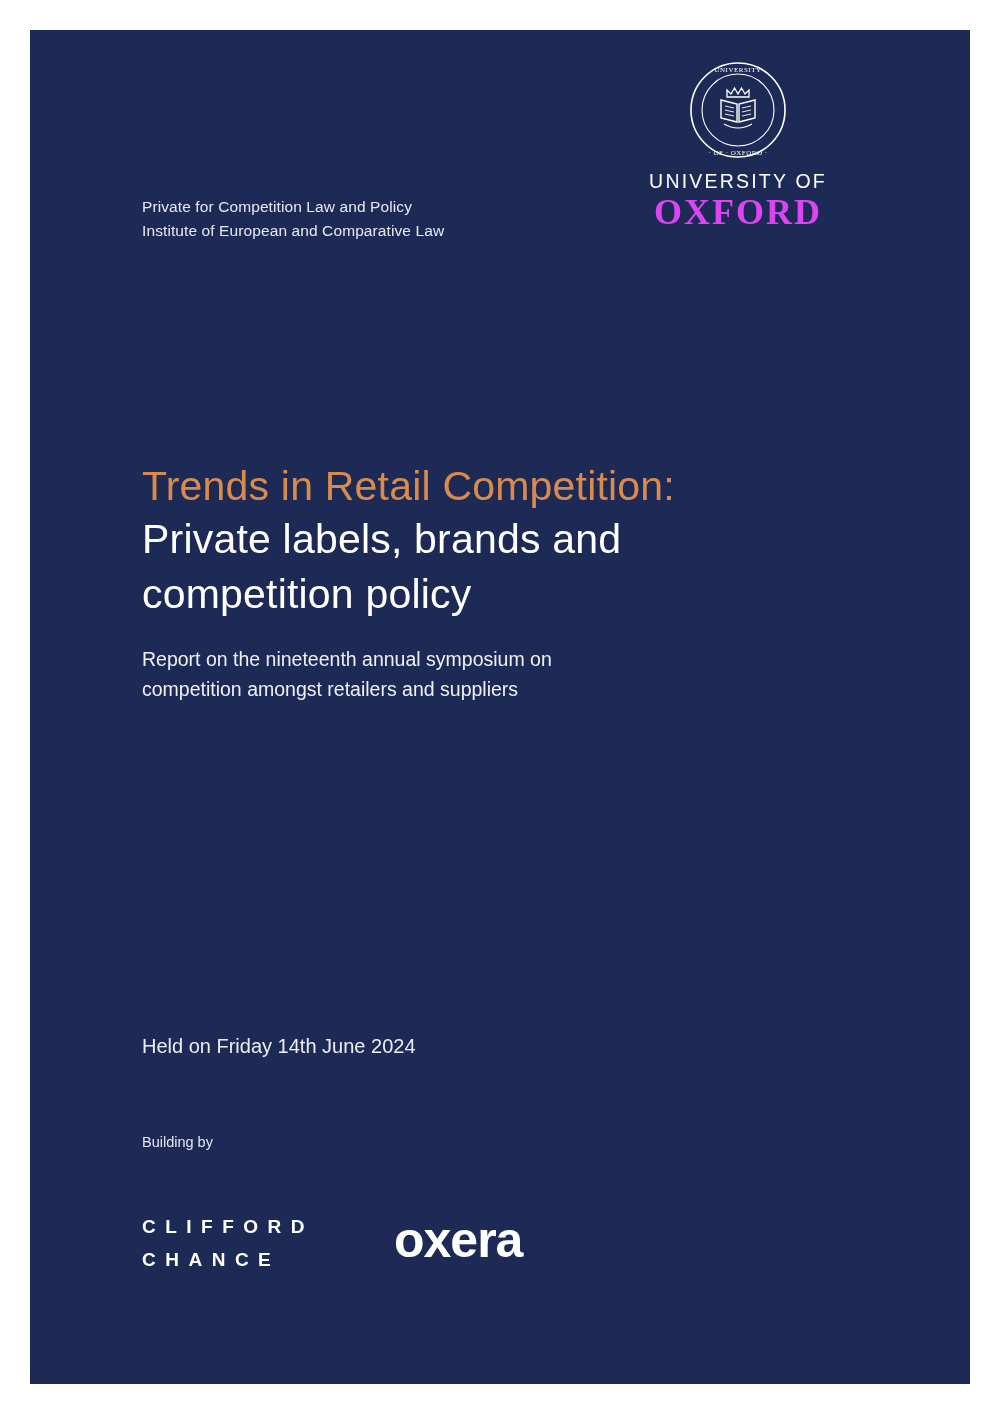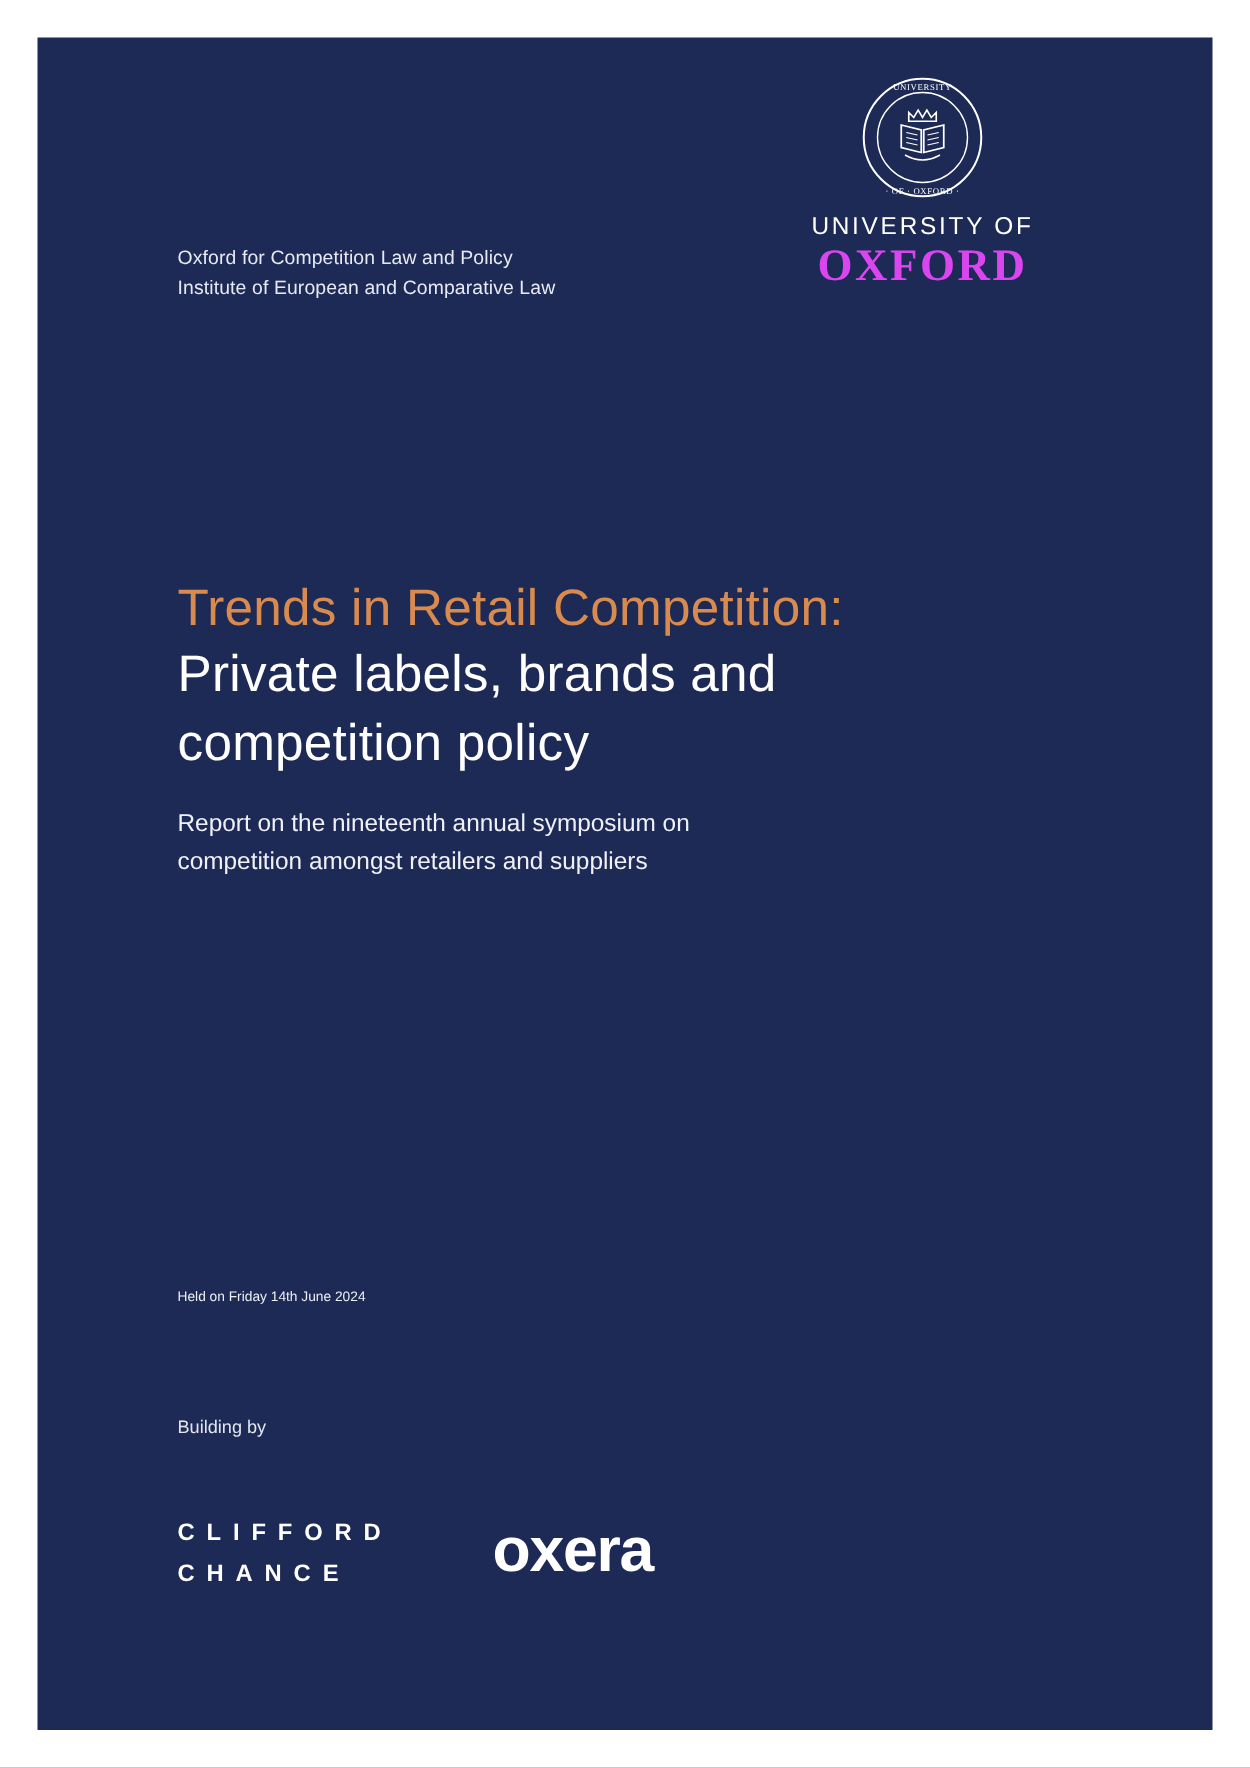--- a/index.html
+++ b/index.html
@@ -100,21 +100,21 @@
   }
 
   
   .event-block {
     position: absolute;
     left: 112px;
     top: 1000px;
     line-height: 1.62;
   }
   .event-line {
-    font-size: 11px;
+    font-size: 20px;
     color: #eceef5;
   }
 
   .sponsor-label {
     position: absolute;
     left: 112px;
     top: 1104px;
     font-size: 14.5px;
     color: #e3e6ef;
   }
@@ -140,21 +140,21 @@
     display: flex;
     align-items: center;
   }
 </style>
 </head>
 <body>
 
 <div class="page">
 
   <div class="org-block">
-    <div class="org-line">Oxford for Competition Law and Policy</div>
+    <div class="org-line">Private for Competition Law and Policy</div>
     <div class="org-line">Institute of European and Comparative Law</div>
   </div>
 
   <div class="oxford-block">
     <div class="crest">
       <svg width="104" height="104" viewBox="0 0 104 104" aria-hidden="true">
         <circle cx="52" cy="52" r="47" fill="none" stroke="#ffffff" stroke-width="1.6"></circle>
         <circle cx="52" cy="52" r="36" fill="none" stroke="#ffffff" stroke-width="1.1"></circle>
 
         <g fill="#ffffff" font-family="Liberation Serif, serif" font-size="7" letter-spacing="0.5">

